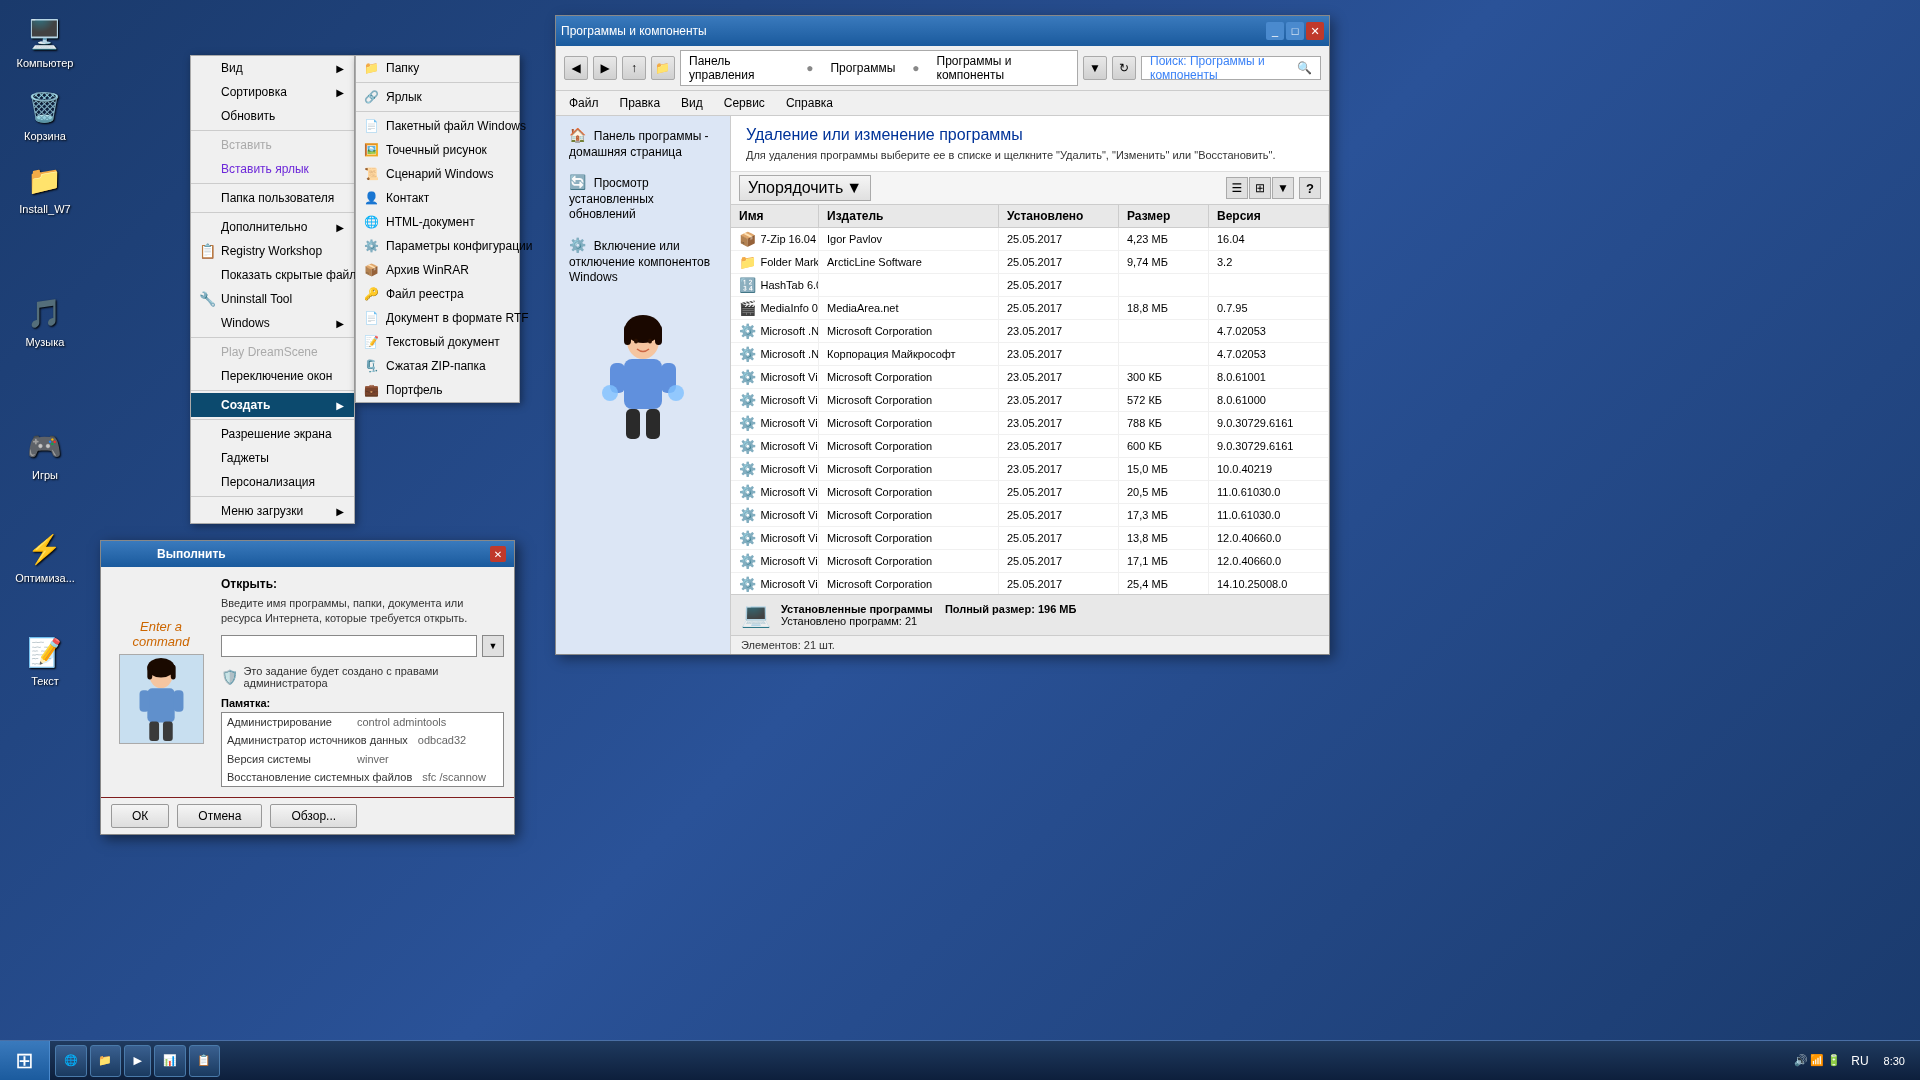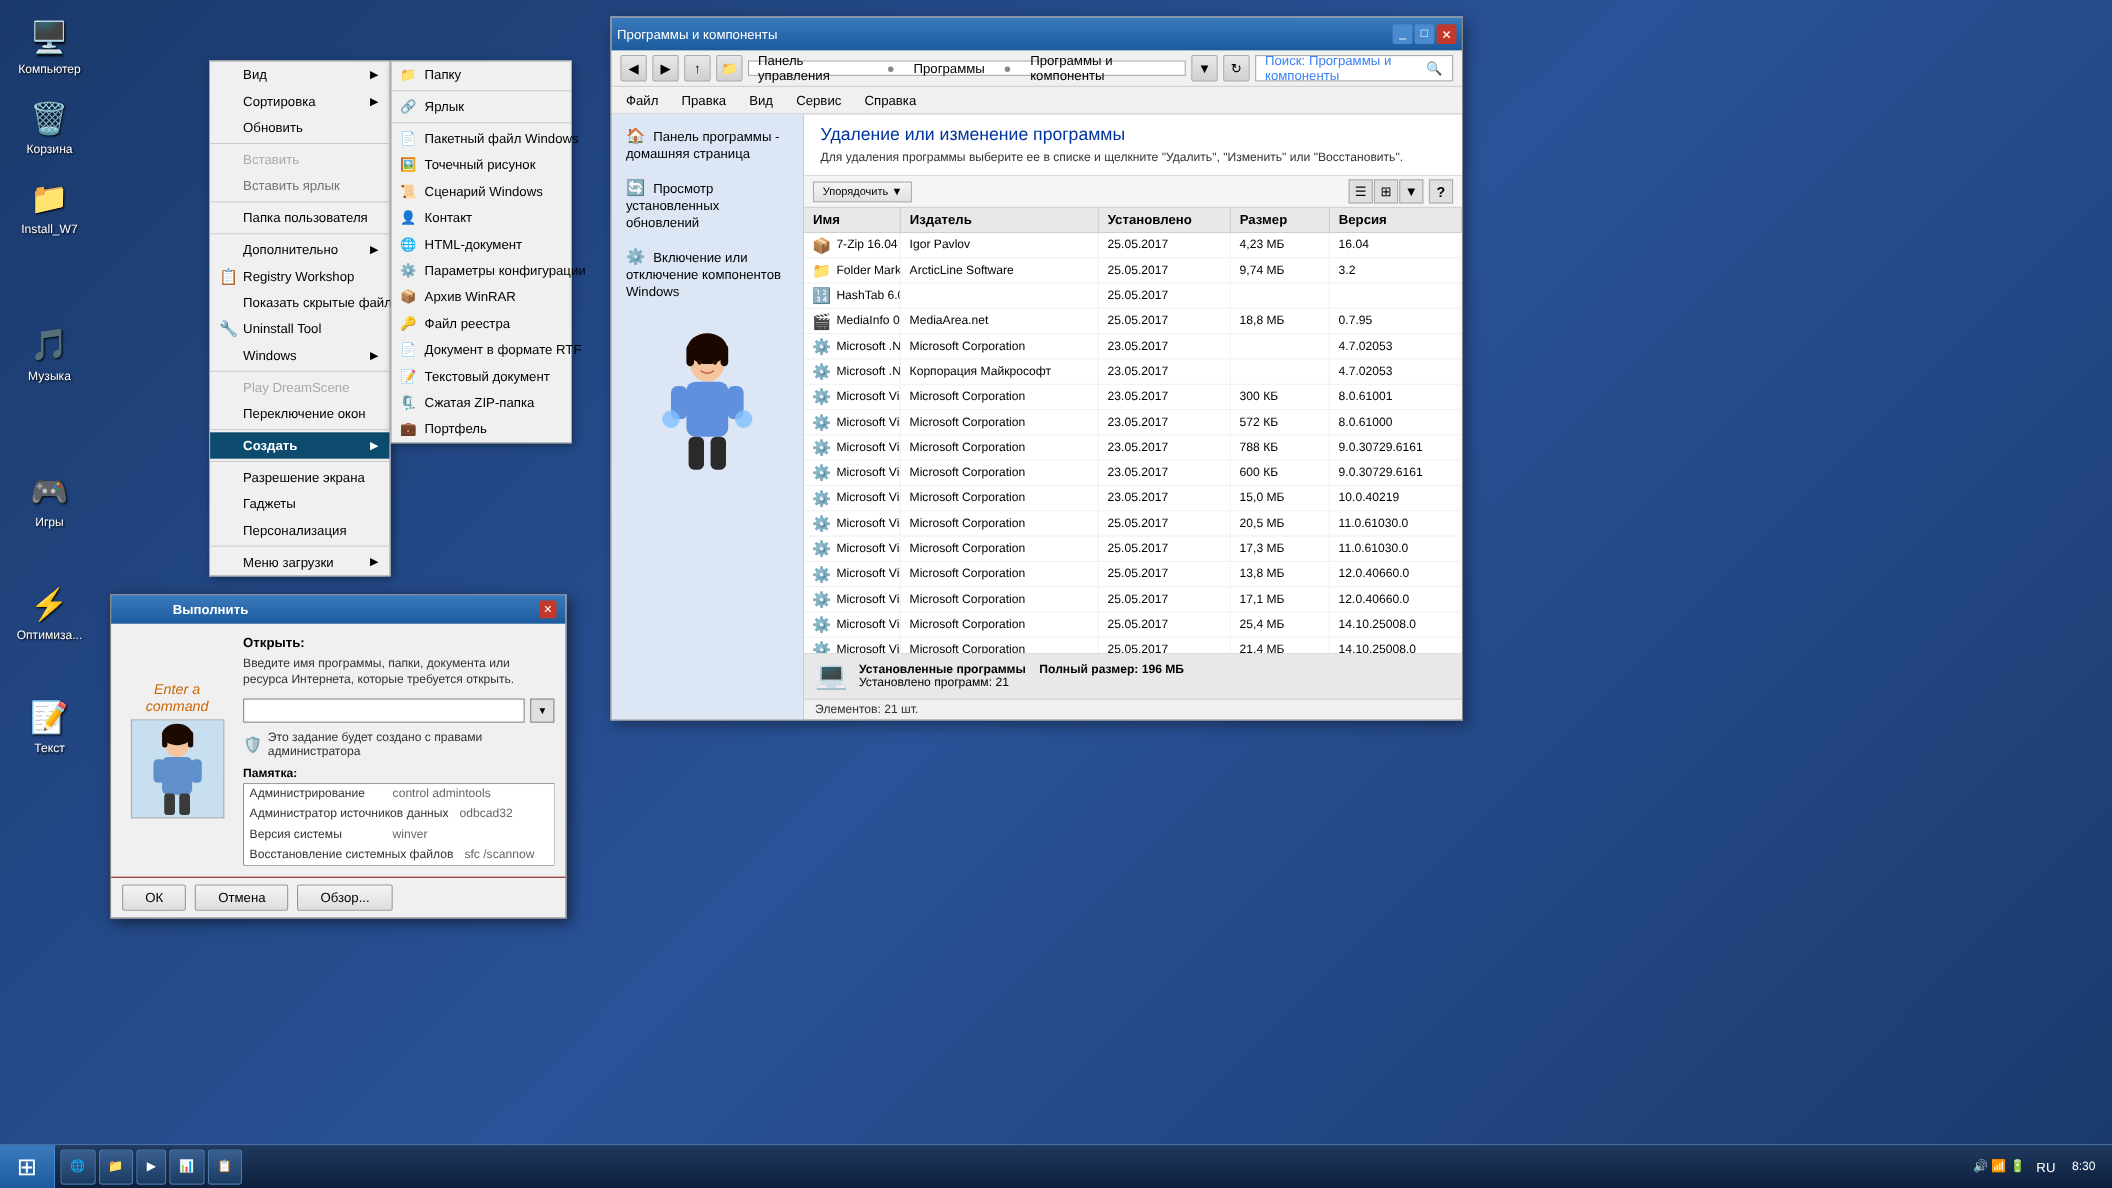--- a/index.html
+++ b/index.html
@@ -407,21 +407,21 @@
       display: flex;
       align-items: center;
       justify-content: center;
       font-size: 12px;
       border-radius: 2px;
     }
     .cp-breadcrumb {
       flex: 1;
       background: white;
       border: 1px solid #aaa;
-      height: 14px;
+      height: 36px;
       padding: 2px 8px;
       display: flex;
       align-items: center;
       gap: 17px;
       font-size: 12px;
     }
     .cp-breadcrumb-sep { color: #888; }
     .cp-search-box {
       background: white;
       border: 1px solid #aaa;
@@ -496,21 +496,21 @@
       border-bottom: 1px solid #ccc;
       display: flex;
       align-items: center;
       gap: 5px;
     }
     .cp-sort-btn {
       padding: 3px 8px;
       background: linear-gradient(to bottom, #f5f5f5, #e0e0e0);
       border: 1px solid #aaa;
       cursor: pointer;
-      font-size: 10px;
+      font-size: 16px;
       display: flex;
       align-items: center;
       gap: 3px;
     }
     .cp-view-btns {
       display: flex;
       margin-left: auto;
       gap: 1px;
     }
     .cp-view-btn {
@@ -653,21 +653,21 @@
       <span>Сортировка</span>
       <span class="arrow">▶</span>
     </div>
     <div class="context-menu-item">
       <span>Обновить</span>
     </div>
     <div class="context-menu-separator"></div>
     <div class="context-menu-item" style="color:#aaa">
       <span>Вставить</span>
     </div>
-    <div class="context-menu-item" style="color:#737373">
+    <div class="context-menu-item" style="color:#6d28d9">
       <span>Вставить ярлык</span>
     </div>
     <div class="context-menu-separator"></div>
     <div class="context-menu-item">
       <span>Папка пользователя</span>
     </div>
     <div class="context-menu-separator"></div>
     <div class="context-menu-item">
       <span>Дополнительно</span>
       <span class="arrow">▶</span>

